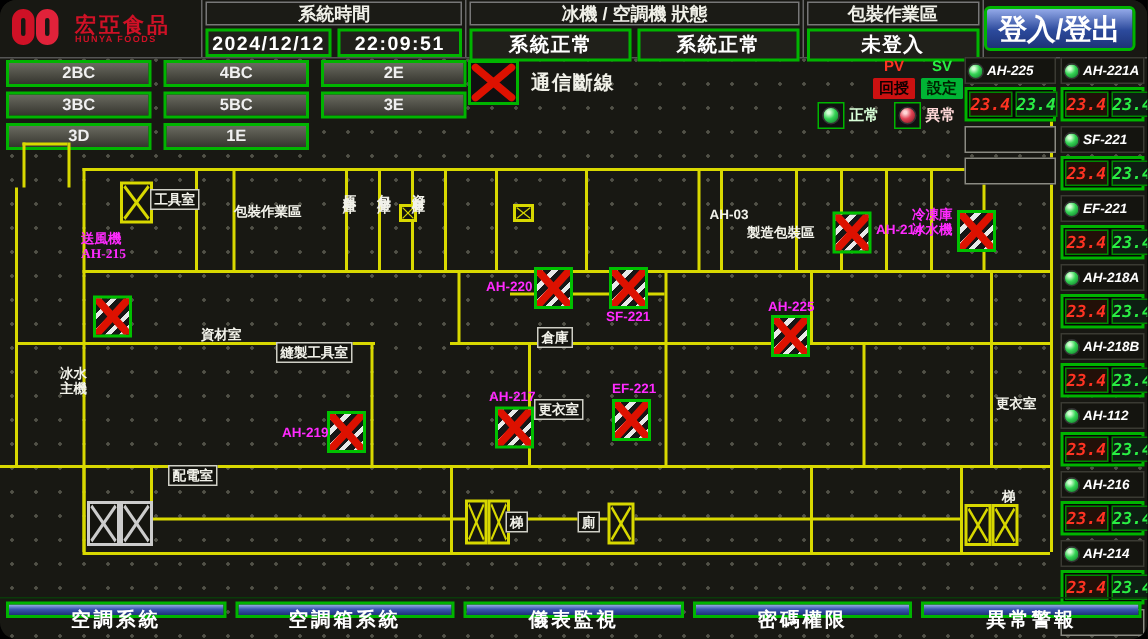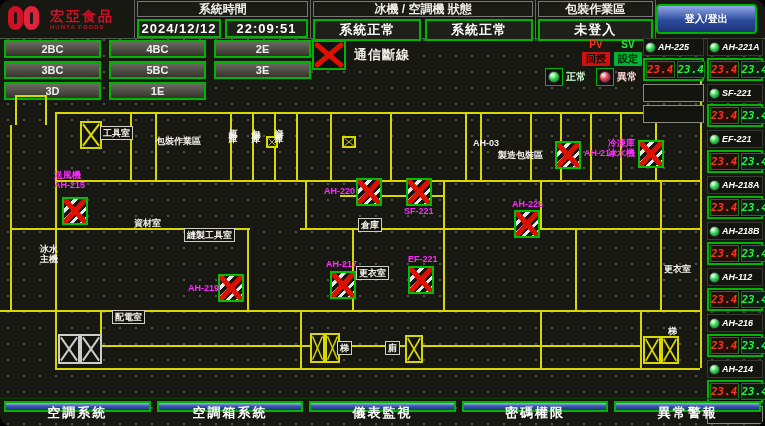--- a/index.html
+++ b/index.html
@@ -22,21 +22,21 @@
   .logo-mark i:last-child{left:18px;border-color:#e0223a;}
   .logo-title{font-size:14px;font-weight:bold;color:#cf1126;letter-spacing:2px;line-height:15px;}
   .logo-sub{font-size:6px;font-weight:bold;color:#cf1126;letter-spacing:1px;}
   .hsec{display:flex;flex-direction:column;border-right:1px solid #666;padding:1px 2px;}
   .hlabel{height:14px;line-height:14px;text-align:center;font-size:12px;font-weight:bold;color:#f0f0e8;
           border:1px solid #777;background:rgba(30,30,25,.6);}
   .hrow{flex:1;display:flex;gap:4px;margin-top:2px;}
   .hval{flex:1;border:2px solid #00b400;background:#20201a;color:#fff;font-weight:bold;font-size:13px;
         display:flex;align-items:center;justify-content:center;letter-spacing:1px;}
   .login-btn{margin:4px 8px 4px auto;width:104px;border:2px solid #00b400;border-radius:4px;
-        background:linear-gradient(#93a9e8,#2c4a9c 55%,#1d3378);color:#fff;font-weight:bold;font-size:10px;
+        background:linear-gradient(#93a9e8,#2c4a9c 55%,#1d3378);color:#fff;font-weight:bold;font-size:19px;
         font-family:"Liberation Sans",sans-serif;cursor:pointer;}
   
   .content{position:absolute;left:0;top:38px;width:765px;height:360px;}
   .zones{position:absolute;left:4px;top:2px;display:grid;grid-template-columns:repeat(3,97px);gap:3px 8px;}
   .zone-btn{height:14px;line-height:14px;text-align:center;border:2px solid #00b400;
         background:linear-gradient(#6a6a60,#35352e);color:#f0f0f0;font-size:11px;font-weight:bold;cursor:pointer;}
   
   .comm-legend{position:absolute;left:312px;top:2px;display:flex;align-items:center;gap:8px;}
   .comm-icon{position:relative;width:30px;height:26px;border:2px solid #00b400;background:#101010;}
   .comm-icon svg,.dev svg,.xcell svg{position:absolute;inset:0;width:100%;height:100%;}
@@ -281,21 +281,21 @@
               <line x1="19" y1="1" x2="1" y2="19"></line>
             </svg>
           </div>
         </div>
         <div class="dev" style="left: 62px; top: 159px;">
           <svg viewBox="0 0 26 28" preserveAspectRatio="none">
             <line x1="2" y1="2" x2="24" y2="26"></line>
             <line x1="24" y1="2" x2="2" y2="26"></line>
           </svg>
         </div>
-        <div class="dev-label" style="left: 54px; top: 132px;">送風機
+        <div class="dev-label" style="left: 54px; top: 116px; font-family: Liberation Serif, serif;">送風機
 AH-215</div>
         <div class="dev" style="left: 218px; top: 236px;">
           <svg viewBox="0 0 26 28" preserveAspectRatio="none">
             <line x1="2" y1="2" x2="24" y2="26"></line>
             <line x1="24" y1="2" x2="2" y2="26"></line>
           </svg>
         </div>
         <div class="dev-label" style="left: 188px; top: 245px;">AH-219</div>
         <div class="dev" style="left: 356px; top: 140px;">
           <svg viewBox="0 0 26 28" preserveAspectRatio="none">

